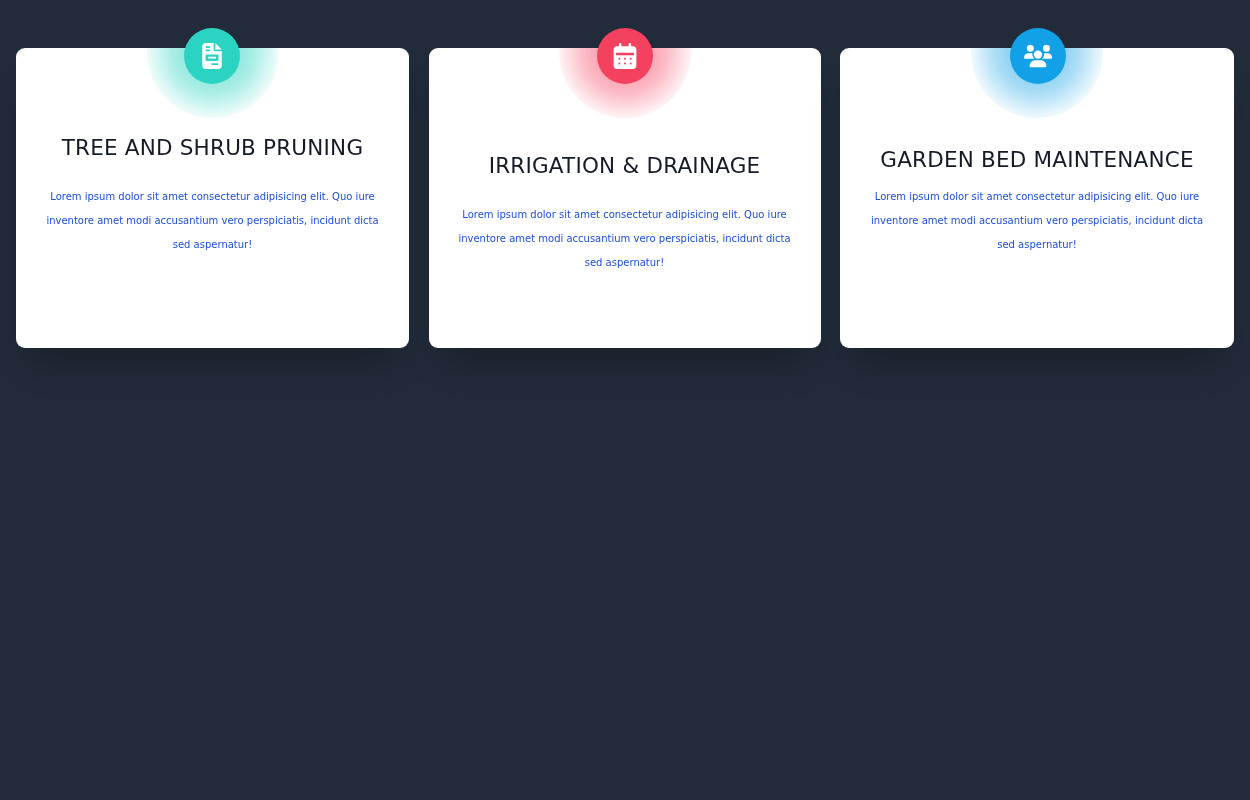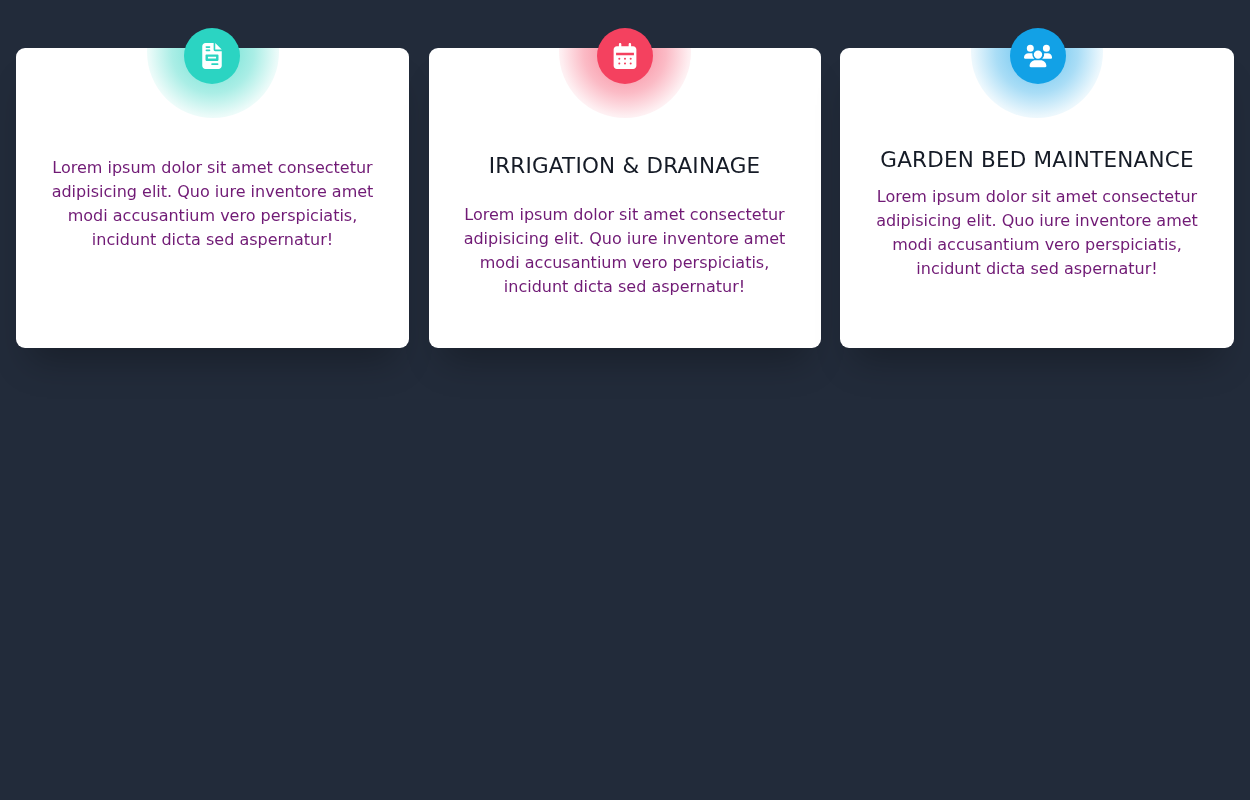--- a/index.html
+++ b/index.html
@@ -79,23 +79,23 @@
 
   .card-title {
     font-size:21.5px;
     line-height:28.5px;
     font-weight:400;
     color:#151b26;
     letter-spacing:0.2px;
   }
 
   .card-text {
-    font-size:16px;
+    font-size:10px;
     line-height:24px;
-    color:#701a75;
+    color:#1d4ed8;
   }
   .c1 .card-text { margin-top:22px; }
   .c2 .card-text { margin-top:22px; }
   .c3 .card-text { margin-top:10px; }
 
   
   .icon-badges {
     position:absolute;
     left:0;
     top:0;
@@ -125,20 +125,21 @@
 </head>
 <body>
 
 <div id="stage">
 
   <div class="card-row">
 
     <div class="card c1">
       <div class="card-glow"></div>
       <div class="card-body">
+        <h3 class="card-title">TREE AND SHRUB PRUNING</h3>
         <p class="card-text">Lorem ipsum dolor sit amet consectetur adipisicing elit. Quo iure inventore amet modi accusantium vero perspiciatis, incidunt dicta sed aspernatur!</p>
       </div>
     </div>
 
     <div class="card c2">
       <div class="card-glow"></div>
       <div class="card-body">
         <h3 class="card-title">IRRIGATION &amp; DRAINAGE</h3>
         <p class="card-text">Lorem ipsum dolor sit amet consectetur adipisicing elit. Quo iure inventore amet modi accusantium vero perspiciatis, incidunt dicta sed aspernatur!</p>
       </div>

